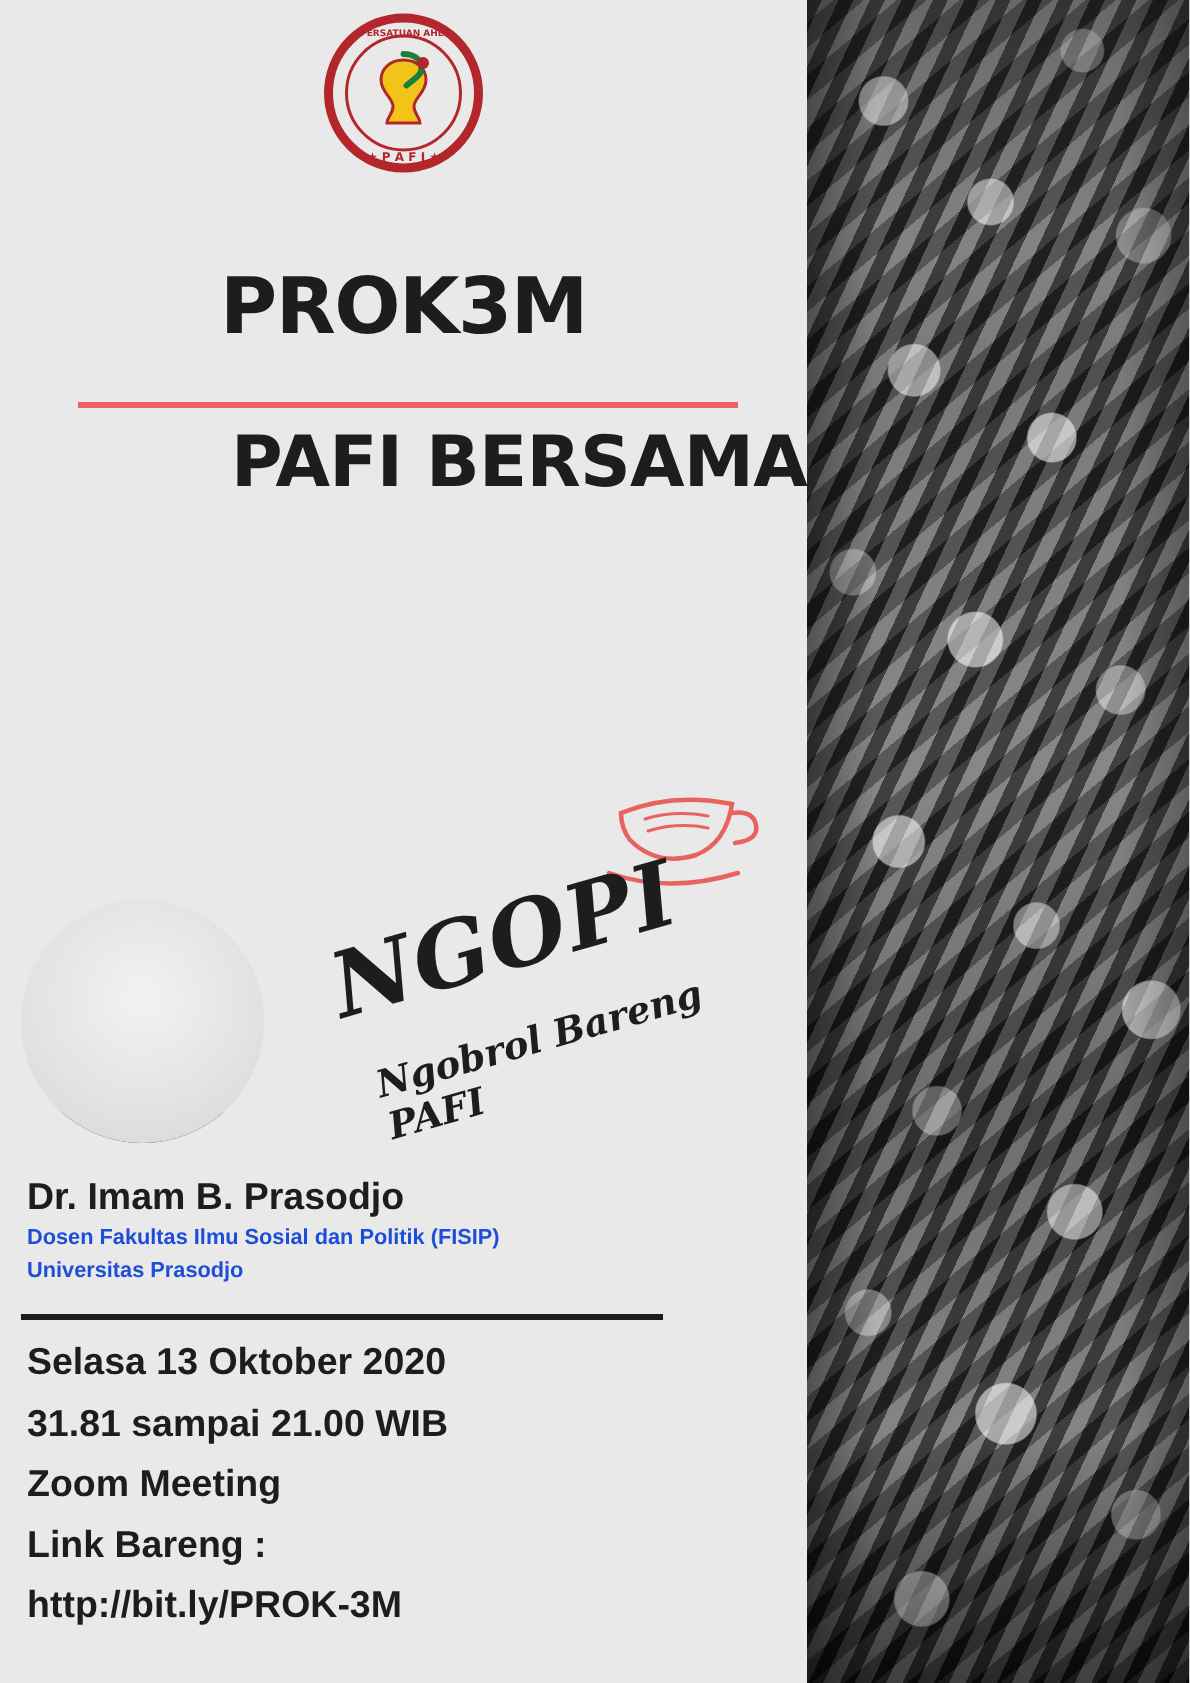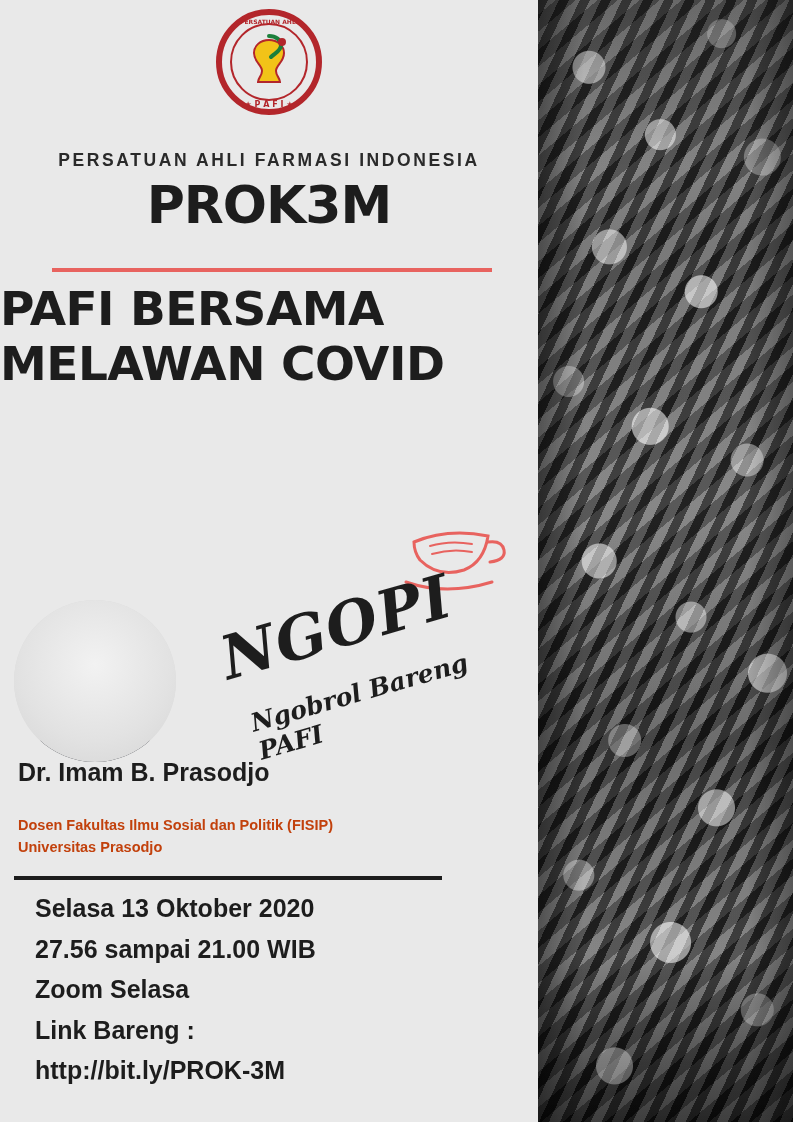--- a/index.html
+++ b/index.html
@@ -121,21 +121,21 @@
     width: 440px;
     height: 4px;
     background: #e8635f;
   }
   
   .headline {
     position: absolute;
     top: 282px;
     left: 0;
     width: 538px;
-    text-align: left;
+    text-align: right;
     font-family: "DejaVu Sans", sans-serif;
     font-size: 47px;
     font-weight: bold;
     line-height: 1.16;
     color: #1d1d1d;
     letter-spacing: -0.5px;
   }
   
   .ngopi-block {
     position: absolute;
@@ -183,56 +183,55 @@
     overflow: hidden;
     background: #dcdcdc;
   }
   .avatar .face-bg {
     position: absolute;
     inset: 0;
     background: radial-gradient(circle at 50% 40%, #f2f2f2 0%, #e2e2e2 60%, #d4d4d4 100%);
   }
   .speaker-name {
     position: absolute;
-    top: 758px;
+    top: 784px;
     left: 18px;
     font-size: 25px;
     font-weight: bold;
     color: #1d1d1d;
   }
   .speaker-role {
     position: absolute;
     top: 815px;
     left: 18px;
     width: 500px;
     font-size: 14.5px;
     font-weight: bold;
     line-height: 1.5;
-    color: #c2410c;
+    color: #1d4ed8;
   }
   .divider {
     position: absolute;
     top: 876px;
     left: 14px;
     width: 428px;
     height: 4px;
     background: #1d1d1d;
   }
   .details {
     position: absolute;
     top: 888px;
     left: 18px;
     width: 500px;
   }
   .details .line {
     font-size: 25px;
     font-weight: bold;
     color: #1d1d1d;
     line-height: 1.62;
-    margin-left: 17px;
   }
 </style>
 </head>
 <body>
 
 <div class="poster">
 
   <div class="photo-strip">
     <div class="crowd"></div>
     <div class="vignette"></div>
@@ -247,28 +246,26 @@
           <circle cx="54" cy="56" r="38" fill="none" stroke="#b3262b" stroke-width="2"></circle>
           <path d="M54 34 c-9 0 -15 6 -15 13 c0 9 8 12 8 18 c0 5 -4 7 -4 11 h22 c0 -4 -4 -6 -4 -11 c0 -6 8 -9 8 -18 c0 -7 -6 -13 -15 -13 z" fill="#f2c318" stroke="#b3262b" stroke-width="2"></path>
           <path d="M54 30 c7 0 12 4 12 9 c0 6 -6 8 -10 12" fill="none" stroke="#1b7f3b" stroke-width="4" stroke-linecap="round"></path>
           <circle cx="67" cy="36" r="4" fill="#b3262b"></circle>
           <text x="54" y="18" text-anchor="middle" font-family="DejaVu Sans, sans-serif" font-size="6" fill="#b3262b" font-weight="bold">PERSATUAN AHLI</text>
           <text x="54" y="101" text-anchor="middle" font-family="DejaVu Sans, sans-serif" font-size="8" fill="#b3262b" font-weight="bold">★ P A F I ★</text>
         </svg>
       </div>
     </div>
 
-    <div class="org-name">PERSATUAN AHLI FARMASI INDONESIA</div>
 
     <div class="prok3m">PROK3M</div>
     <div class="rule"></div>
 
     <div class="headline">
       <div>PAFI BERSAMA</div>
-      <div>MELAWAN COVID</div>
     </div>
 
     <div class="ngopi-block">
       <div class="cup">
         <svg width="112" height="78" viewBox="0 0 112 78" xmlns="http://www.w3.org/2000/svg">
           <g fill="none" stroke="#e8635f" stroke-width="3" stroke-linecap="round">
             <path d="M14 22 q34 -14 74 -6 q-4 26 -24 34 q-26 8 -44 -10 q-6 -8 -6 -18 z"></path>
             <path d="M88 22 q14 -2 16 8 q2 10 -14 12"></path>
             <path d="M6 62 q40 14 86 0"></path>
             <path d="M30 26 q20 -6 42 -2" stroke-width="2"></path>
@@ -313,20 +310,20 @@
     <div class="speaker-name">Dr. Imam B. Prasodjo</div>
     <div class="speaker-role">
       <div>Dosen Fakultas Ilmu Sosial dan Politik (FISIP)</div>
       <div>Universitas Prasodjo</div>
     </div>
 
     <div class="divider"></div>
 
     <div class="details">
       <div class="line">Selasa 13 Oktober 2020</div>
-      <div class="line">27.56 sampai 21.00 WIB</div>
-      <div class="line">Zoom Selasa</div>
+      <div class="line">31.81 sampai 21.00 WIB</div>
+      <div class="line">Zoom Meeting</div>
       <div class="line">Link Bareng :</div>
       <div class="line">http://bit.ly/PROK-3M</div>
     </div>
 
   </div>
 </div>
 
 </body></html>

